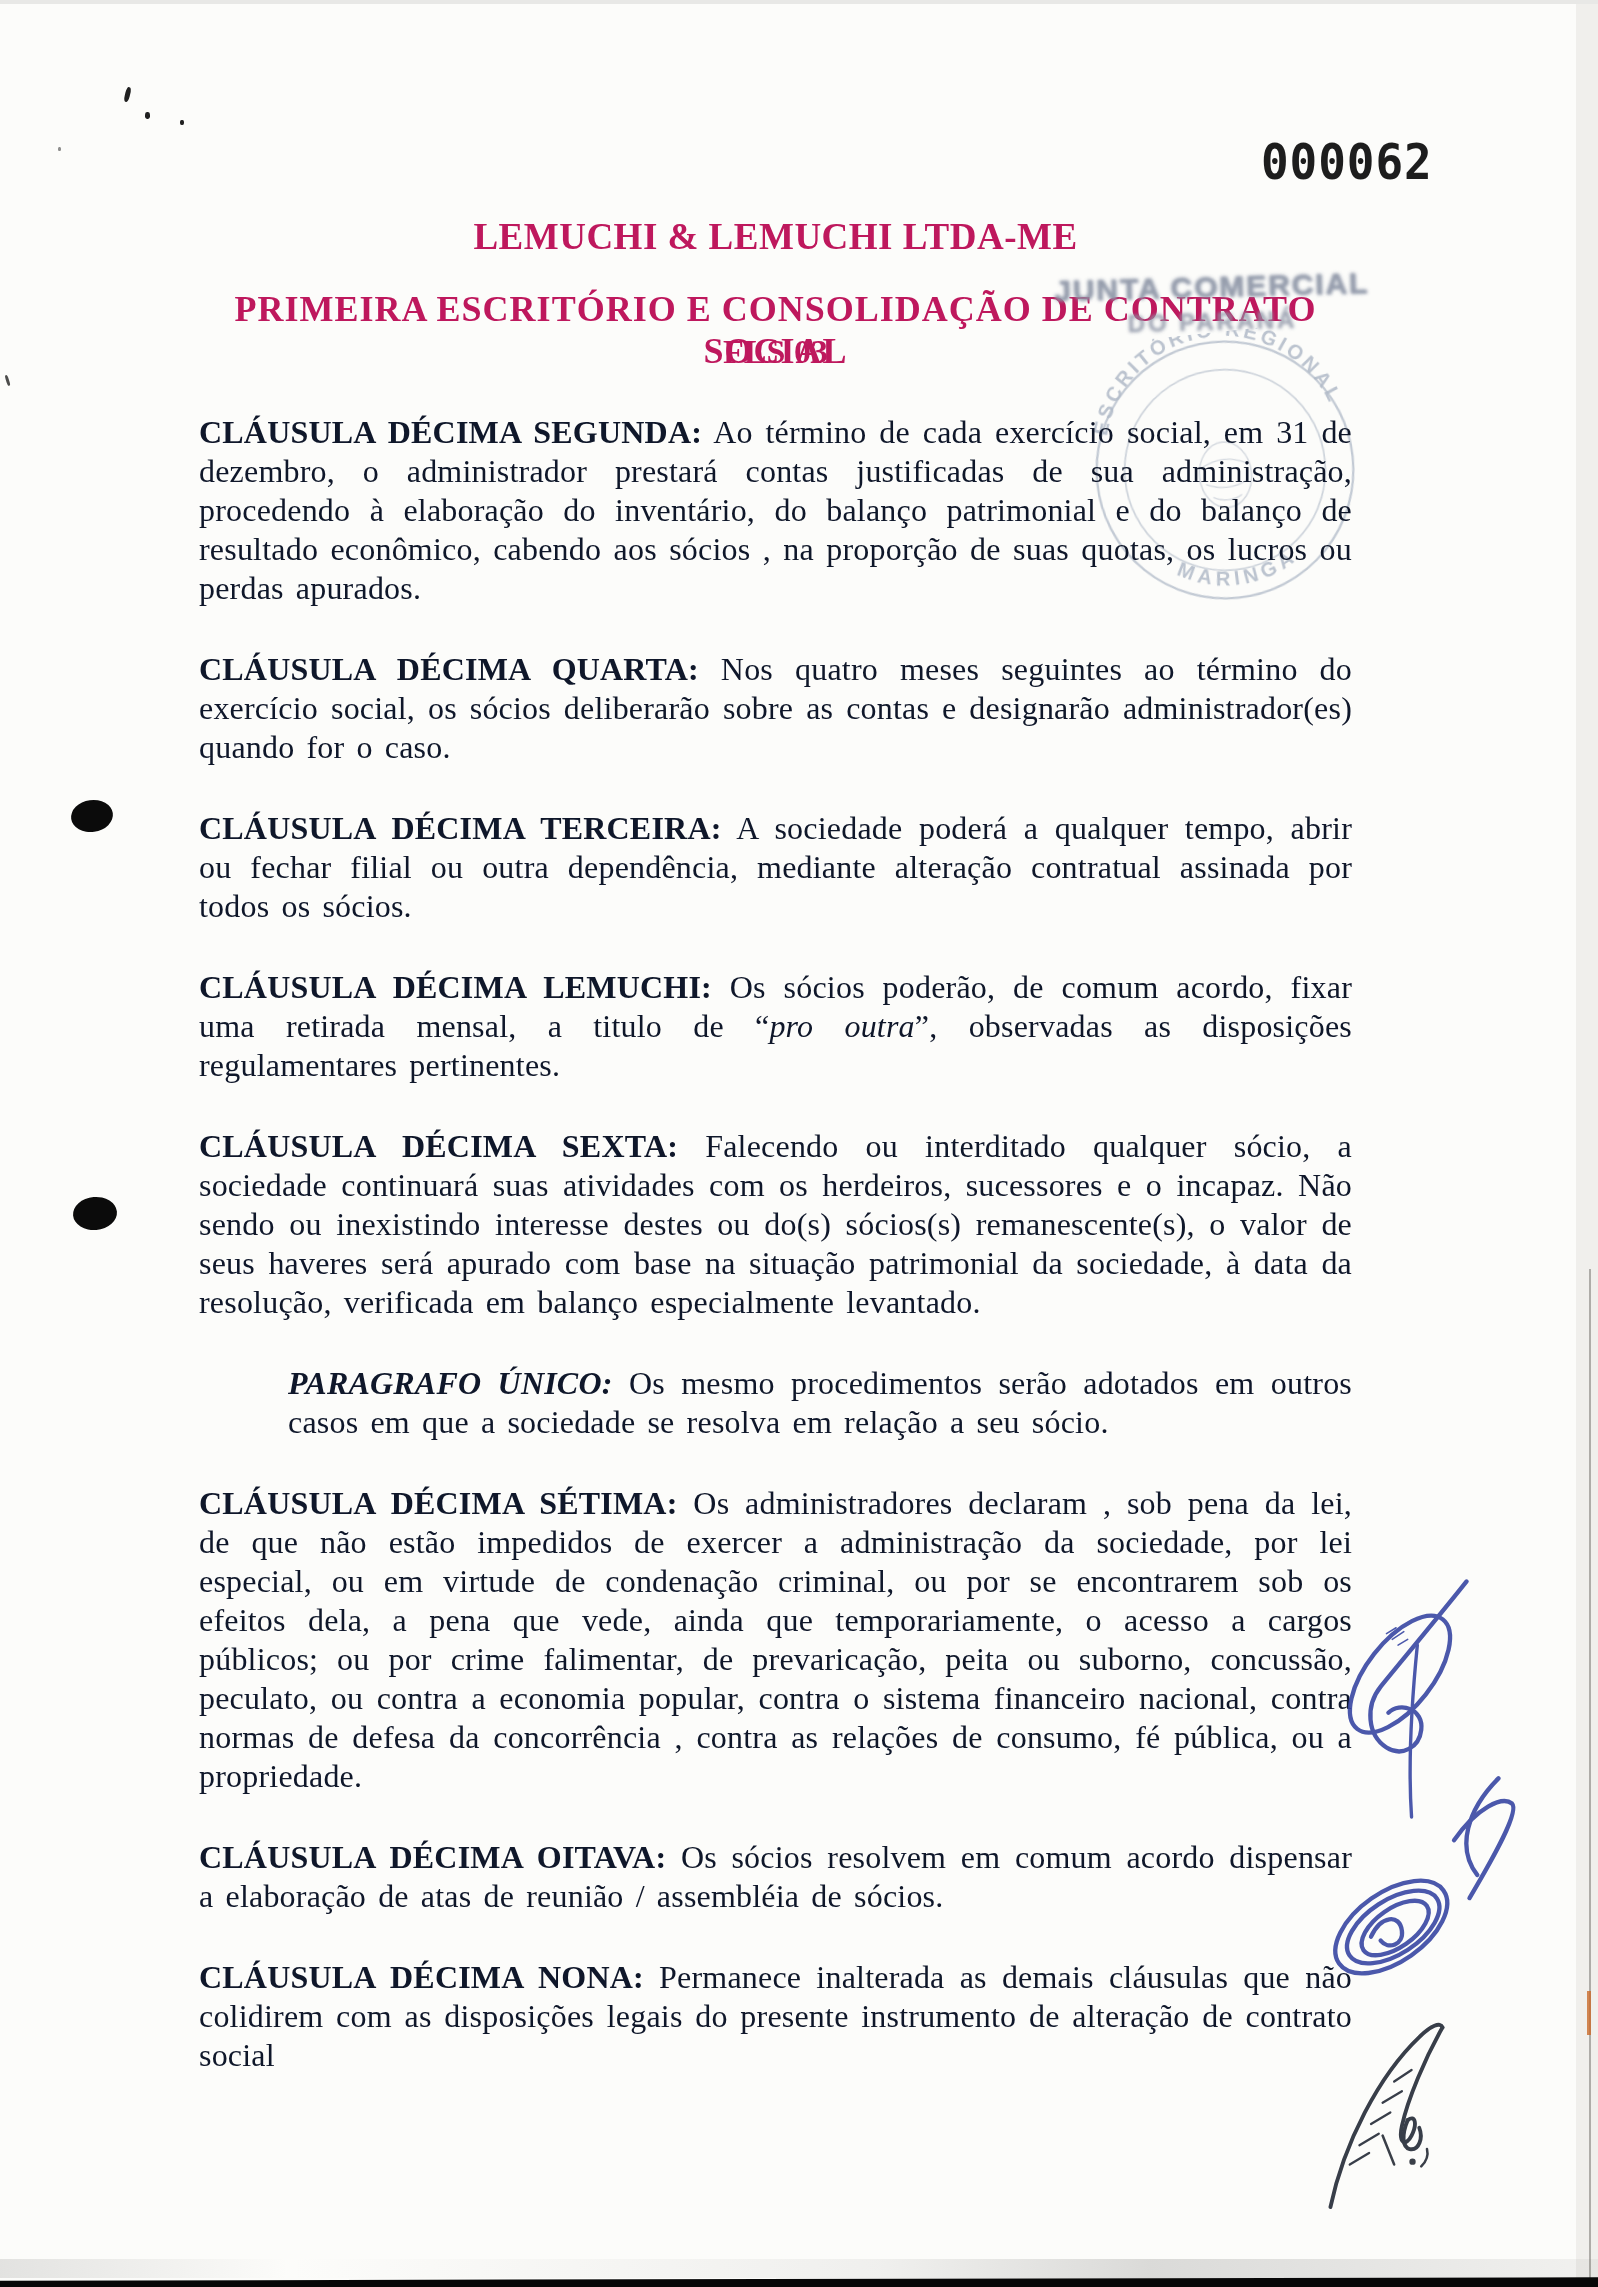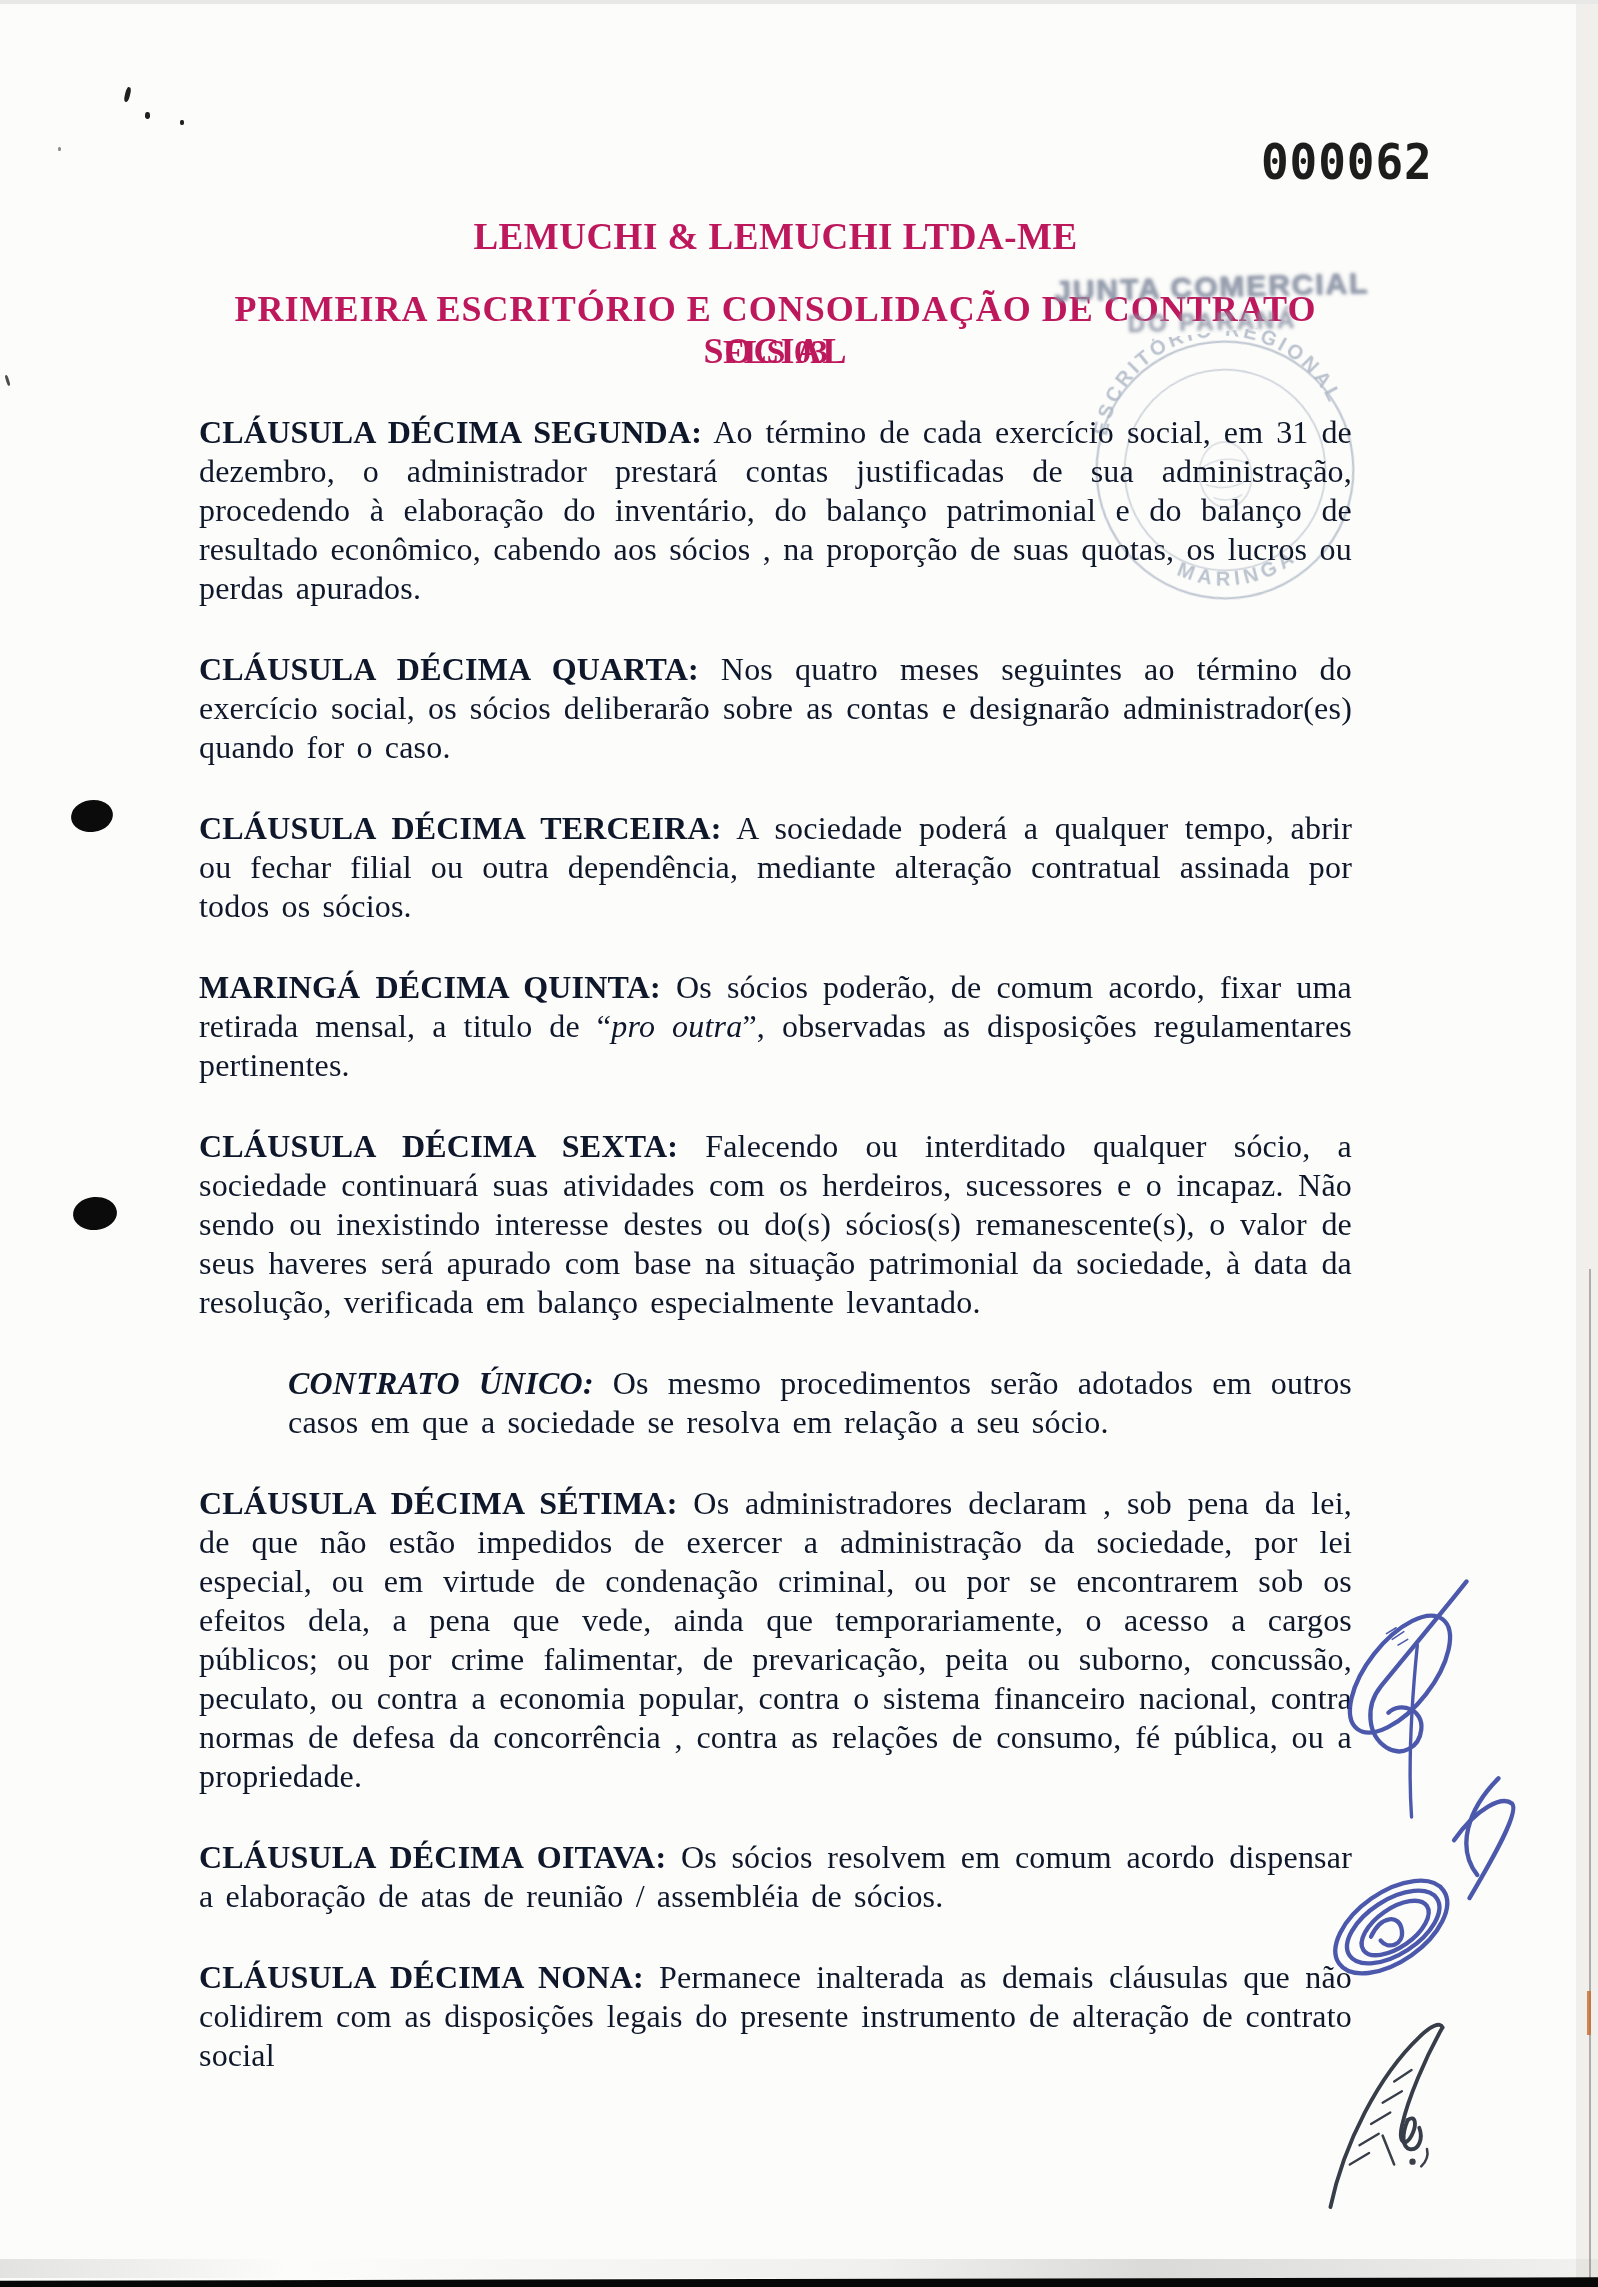--- a/index.html
+++ b/index.html
@@ -93,23 +93,23 @@
     </text>
     <text font-family="Liberation Sans, sans-serif" font-size="21" font-weight="bold" fill="#93a0b4" letter-spacing="5" opacity=".85">
       <textPath href="#arcBottom" startOffset="26%">MARINGÁ</textPath>
     </text>
   </svg>
 
   <div class="clauses">
     <p class="clause"><b>CLÁUSULA DÉCIMA SEGUNDA:</b><span class="cbody"><span> Ao término de cada exercício social, em 31 de dezembro, o administrador prestará contas justificadas de sua administração, procedendo à elaboração do inventário, do balanço patrimonial e do balanço de resultado econômico, cabendo aos sócios , na proporção de suas quotas, os lucros ou perdas apurados.</span></span></p>
     <p class="clause"><b>CLÁUSULA DÉCIMA QUARTA:</b><span class="cbody"><span> Nos quatro meses seguintes ao término do exercício social, os sócios deliberarão sobre as contas e designarão administrador(es) quando for o caso.</span></span></p>
     <p class="clause"><b>CLÁUSULA DÉCIMA TERCEIRA:</b><span class="cbody"><span> A sociedade poderá a qualquer tempo, abrir ou fechar filial ou outra dependência, mediante alteração contratual assinada por todos os sócios.</span></span></p>
-    <p class="clause"><b>MARINGÁ DÉCIMA QUINTA:</b><span class="cbody"><span> Os sócios poderão, de comum acordo, fixar uma retirada mensal, a titulo de “</span><span class="it">pro outra</span><span>”, observadas as disposições regulamentares pertinentes.</span></span></p>
+    <p class="clause"><b>CLÁUSULA DÉCIMA LEMUCHI:</b><span class="cbody"><span> Os sócios poderão, de comum acordo, fixar uma retirada mensal, a titulo de “</span><span class="it">pro outra</span><span>”, observadas as disposições regulamentares pertinentes.</span></span></p>
     <p class="clause"><b>CLÁUSULA DÉCIMA SEXTA:</b><span class="cbody"><span> Falecendo ou interditado qualquer sócio, a sociedade continuará suas atividades com os herdeiros, sucessores e o incapaz. Não sendo ou inexistindo interesse destes ou do(s) sócios(s)  remanescente(s), o valor de seus haveres será apurado com base na situação patrimonial da sociedade, à data da resolução, verificada em balanço especialmente levantado.</span></span></p>
-    <p class="clause indent"><b>CONTRATO ÚNICO:</b><span class="cbody"><span> Os mesmo procedimentos serão adotados em outros casos em que a sociedade se resolva em relação a seu sócio.</span></span></p>
+    <p class="clause indent"><b>PARAGRAFO ÚNICO:</b><span class="cbody"><span> Os mesmo procedimentos serão adotados em outros casos em que a sociedade se resolva em relação a seu sócio.</span></span></p>
     <p class="clause"><b>CLÁUSULA DÉCIMA SÉTIMA:</b><span class="cbody"><span> Os administradores declaram , sob pena da lei, de que não estão impedidos de exercer a administração da sociedade, por lei especial, ou em virtude de condenação criminal, ou por se encontrarem sob os efeitos dela, a pena que vede, ainda que temporariamente, o acesso a cargos públicos; ou por crime falimentar, de prevaricação, peita ou suborno, concussão, peculato, ou contra a economia popular, contra o sistema financeiro nacional, contra normas de defesa da concorrência , contra as relações de consumo, fé pública, ou a propriedade.</span></span></p>
     <p class="clause"><b>CLÁUSULA DÉCIMA OITAVA:</b><span class="cbody"><span> Os sócios resolvem em comum acordo dispensar a elaboração de atas de reunião / assembléia de sócios.</span></span></p>
     <p class="clause"><b>CLÁUSULA DÉCIMA NONA:</b><span class="cbody"><span> Permanece inalterada as demais cláusulas que não colidirem com as disposições legais do presente instrumento de alteração de contrato social</span></span></p>
   </div>
 
   <div class="punch p1"></div>
   <div class="punch p2"></div>
   <div class="speck" style="left:125px;top:83px;width:4.8px;height:15.4px;transform:rotate(14deg);"></div>
   <div class="speck" style="left:145px;top:108px;width:4.8px;height:6.8px;"></div>
   <div class="speck" style="left:180px;top:116px;width:3.9px;height:4.8px;"></div>

